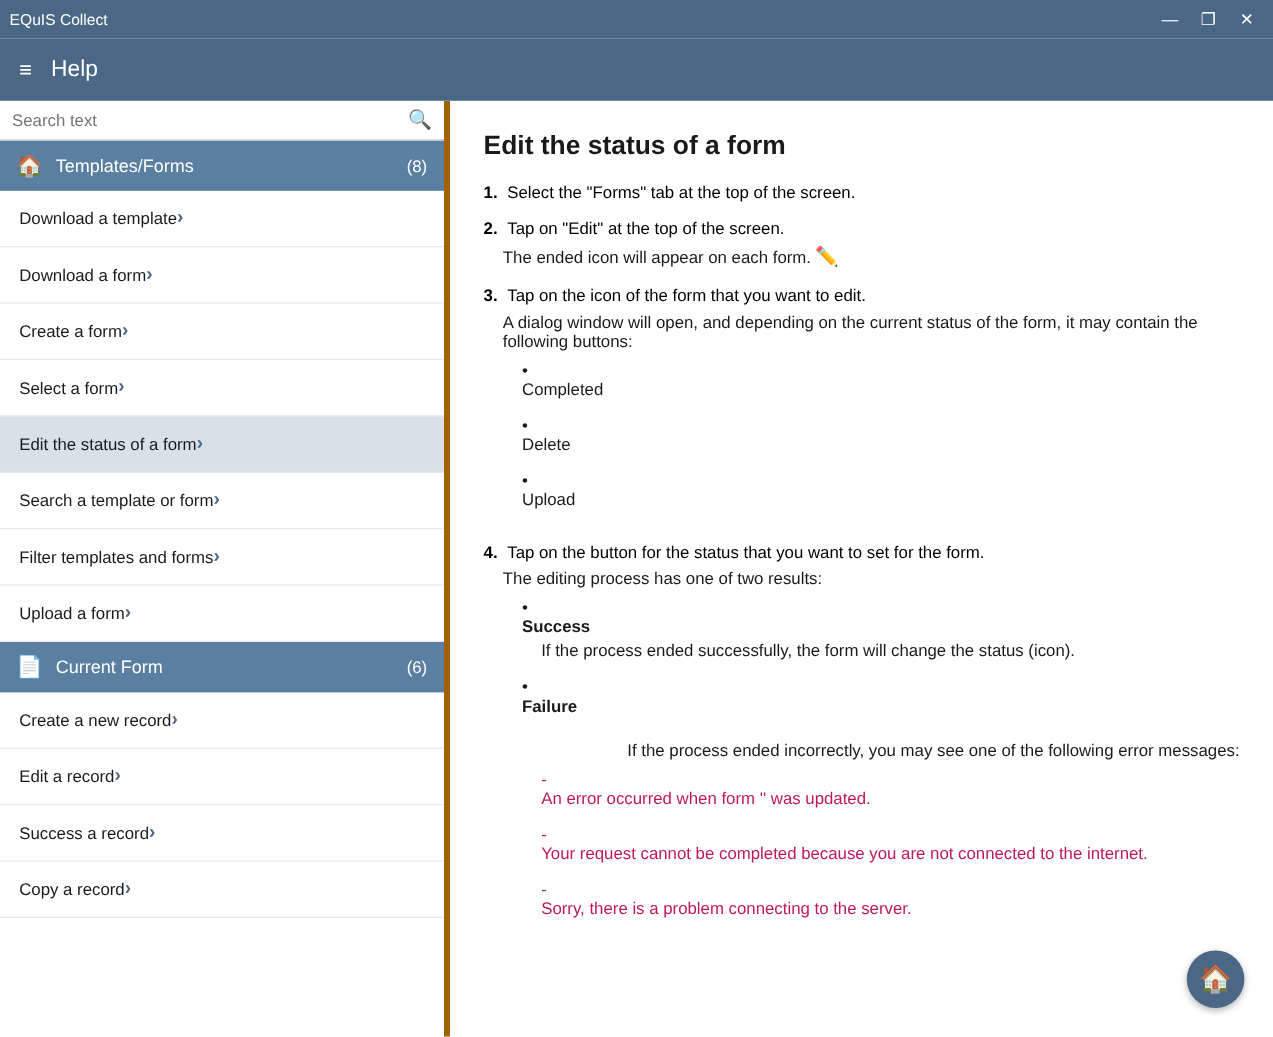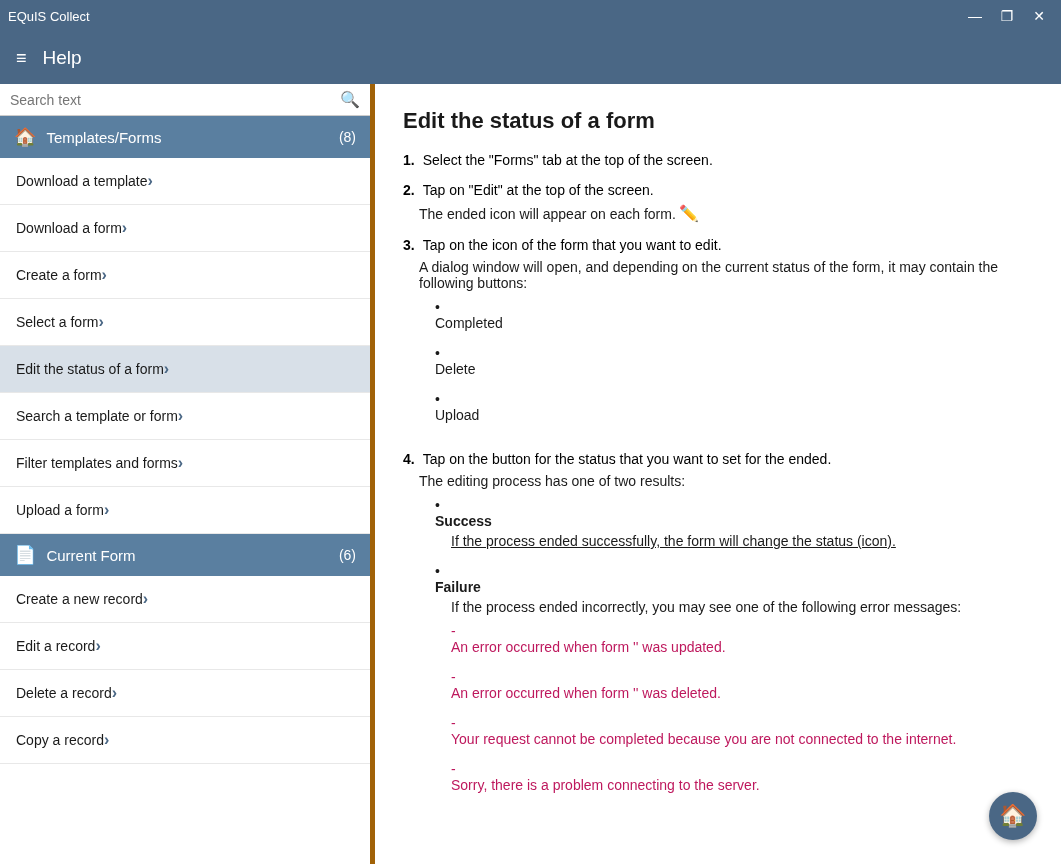--- a/index.html
+++ b/index.html
@@ -219,21 +219,21 @@
 
       <div class="sidebar-item">
         <span>Create a new record</span>
         <span class="chevron">›</span>
       </div>
       <div class="sidebar-item">
         <span>Edit a record</span>
         <span class="chevron">›</span>
       </div>
       <div class="sidebar-item">
-        <span>Delete a record</span>
+        <span>Success a record</span>
         <span class="chevron">›</span>
       </div>
       <div class="sidebar-item">
         <span>Copy a record</span>
         <span class="chevron">›</span>
       </div>
 
     </div>
   </div>
 
@@ -271,35 +271,34 @@
             <li>Completed</li>
             <li>Delete</li>
             <li>Upload</li>
           </ul>
         </div>
       </li>
 
       <li>
         <div class="step-line">
           <span class="step-num">4.</span>
-          <span class="step-text">Tap on the button for the status that you want to set for the ended.</span>
+          <span class="step-text">Tap on the button for the status that you want to set for the form.</span>
         </div>
         <div class="sub-text">
           <span>The editing process has one of two results:</span>
           <ul class="bullet-list">
             <li>
               <strong>Success</strong>
-              <div style="margin-left:16px; margin-top:4px;text-decoration:underline;">If the process ended successfully, the form will change the status (icon).</div>
+              <div style="margin-left:16px; margin-top:4px;">If the process ended successfully, the form will change the status (icon).</div>
             </li>
             <li>
               <strong>Failure</strong>
-              <div style="margin-left:16px; margin-top:4px;">If the process ended incorrectly, you may see one of the following error messages:</div>
+              <div style="margin-left:16px; margin-top:21px;text-align:right;">If the process ended incorrectly, you may see one of the following error messages:</div>
               <ul class="error-list">
                 <li>An error occurred when form '' was updated.</li>
-                <li>An error occurred when form '' was deleted.</li>
                 <li>Your request cannot be completed because you are not connected to the internet.</li>
                 <li>Sorry, there is a problem connecting to the server.</li>
               </ul>
             </li>
           </ul>
         </div>
       </li>
 
     </ol>
 

